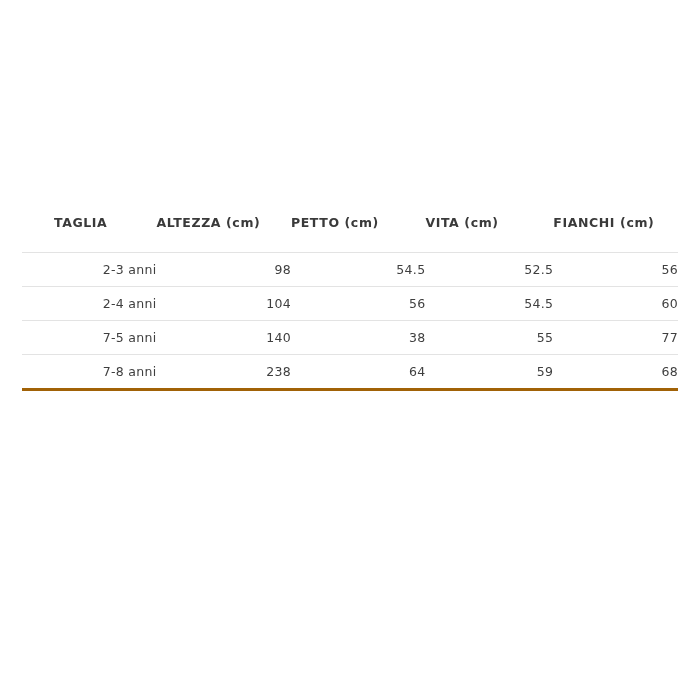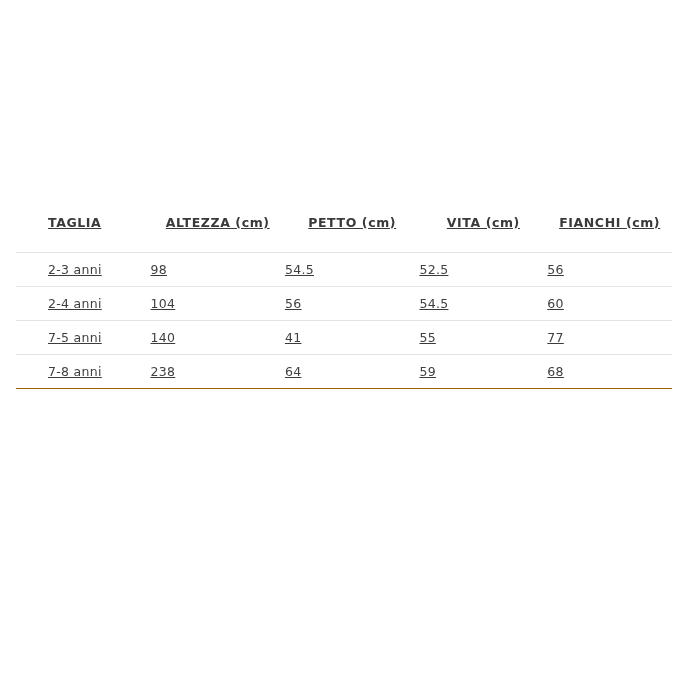--- a/index.html
+++ b/index.html
@@ -15,58 +15,57 @@
     overflow: hidden;
   }
   .page {
     position: relative;
     width: 700px;
     height: 700px;
     box-sizing: border-box;
   }
   .table-wrap {
     position: absolute;
-    left: 16px;
+    left: 22px;
     top: 215px;
     width: 656px;
-    text-decoration: underline;
   }
   table.size-table {
     width: 100%;
     border-collapse: collapse;
     table-layout: fixed;
   }
   table.size-table thead th {
     font-size: 12.5px;
     font-weight: bold;
     letter-spacing: 0.6px;
     color: #3a3a3a;
     padding: 0 0 22px 0;
-    text-align: center;
+    text-align: left;
     vertical-align: bottom;
     white-space: nowrap;
   }
   table.size-table thead th.col-size {
     text-align: left;
     padding-left: 32px;
   }
   table.size-table tbody td {
     font-size: 12.5px;
     color: #3f3f3f;
-    text-align: left;
+    text-align: right;
     padding: 9px 0 9px 0;
     border-top: 1px solid #e3e3e3;
     letter-spacing: 0.3px;
     height: 15px;
   }
   table.size-table tbody tr:last-child td {
-    border-bottom: 1px solid #a16207;
+    border-bottom: 3px solid #a16207;
   }
   table.size-table tbody td.col-size {
-    text-align: left;
+    text-align: right;
     padding-left: 32px;
   }
   col.c0 { width: 20.5%; }
   col.c1 { width: 20.5%; }
   col.c2 { width: 20.5%; }
   col.c3 { width: 19.5%; }
   col.c4 { width: 19.0%; }
 </style>
 </head>
 <body>
@@ -101,21 +100,21 @@
         <tr>
           <td class="col-size">2-4 anni</td>
           <td>104</td>
           <td>56</td>
           <td>54.5</td>
           <td>60</td>
         </tr>
         <tr>
           <td class="col-size">7-5 anni</td>
           <td>140</td>
-          <td>41</td>
+          <td>38</td>
           <td>55</td>
           <td>77</td>
         </tr>
         <tr>
           <td class="col-size">7-8 anni</td>
           <td>238</td>
           <td>64</td>
           <td>59</td>
           <td>68</td>
         </tr>

